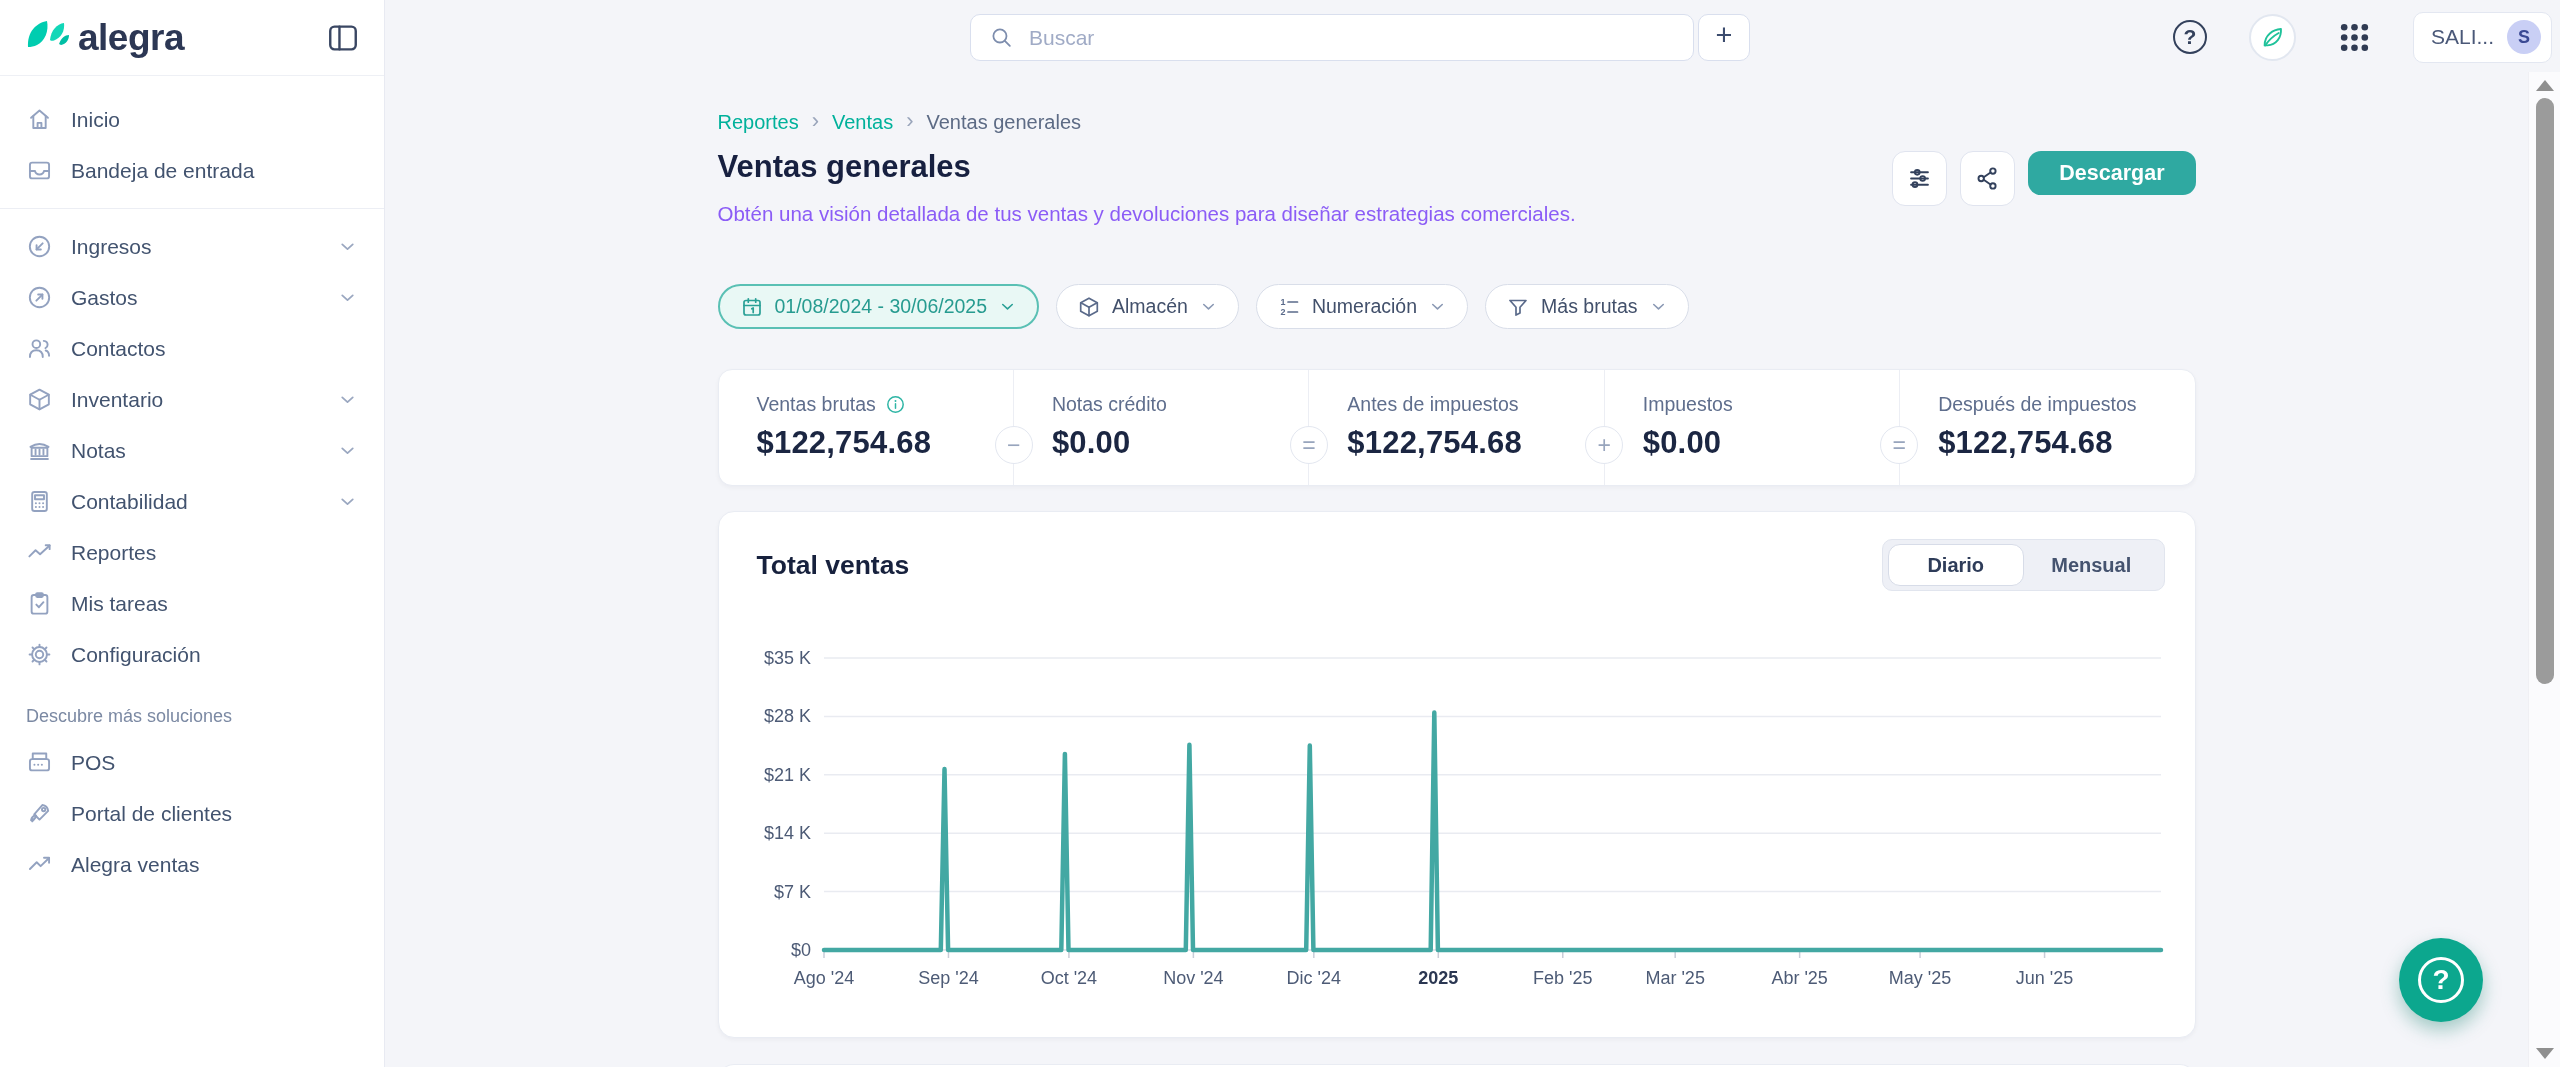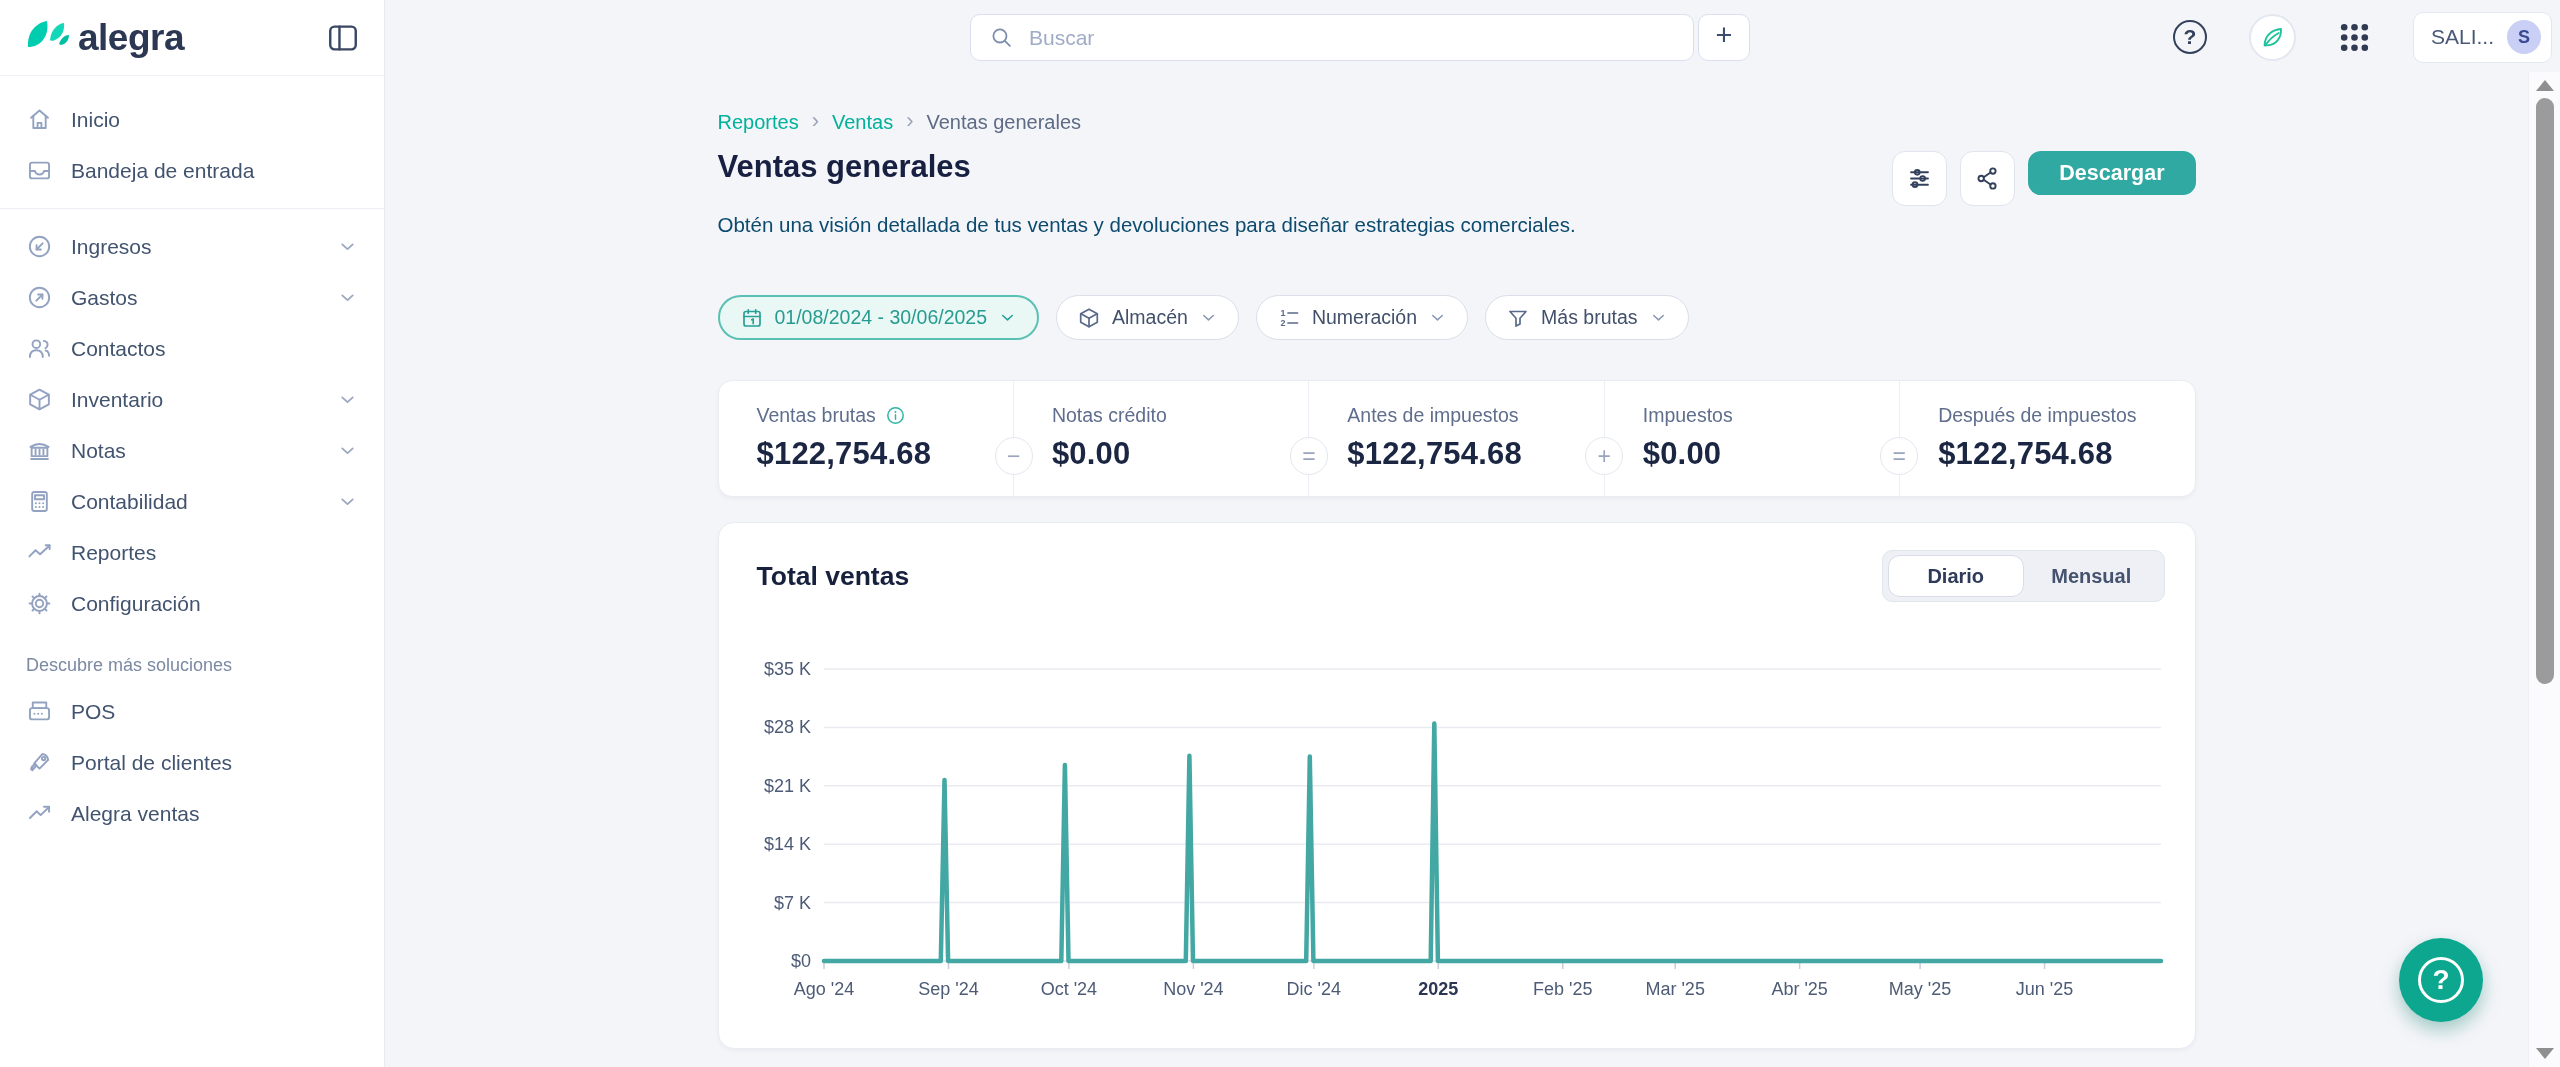--- a/index.html
+++ b/index.html
@@ -43,21 +43,21 @@
   .content { position:absolute; top:74px; left:0; right:32px; bottom:0; overflow:hidden; }
   .content-inner { width:1478px; margin:0 auto; }
 
   .breadcrumb { margin-top:36px; display:flex; align-items:center; gap:13px; font-size:20px; }
   .crumb-link { color:#00b19b; cursor:pointer; }
   .crumb-current { color:#5d6b85; }
   .crumb-sep { color:#9aa5bb; font-size:22px; line-height:1; padding-bottom:3px; }
 
   .title-row { display:flex; justify-content:space-between; align-items:flex-start; margin-top:14px; }
   .page-title { font-size:31px; font-weight:700; color:#172040; }
-  .page-subtitle { margin-top:28px; font-size:20.5px; color:#0c4a6e; }
+  .page-subtitle { margin-top:17px; font-size:20.5px; color:#8b5cf6; }
   .actions { display:flex; gap:13px; margin-top:2px; }
   .icon-btn { width:55px; height:55px; background:#fff; border:1.5px solid #e0e4ef; border-radius:13px; display:flex; align-items:center; justify-content:center; color:#33415c; }
   .icon-btn svg { width:27px; height:27px; }
   .download-btn { height:44px; padding:0 31px; background:#2fa9a1; color:#fff; border-radius:13px; font-size:21.5px; font-weight:600; }
 
   .chips { display:flex; gap:17px; margin-top:58px; }
   .chip { height:45px; border-radius:23px; border:1.5px solid #d9dee9; background:#fff; display:flex; align-items:center; gap:11px; padding:0 20px; font-size:19.5px; color:#42506b; cursor:pointer; }
   .chip .c-ico { width:24px; height:24px; color:#5a6a8a; flex:none; }
   .chip .c-chev { width:19px; height:19px; color:#8b99b4; flex:none; }
   .chip--date { background:#e9f8f5; border:2px solid #5ac0b4; color:#279b90; }
@@ -204,20 +204,28 @@
         <span class="nav-chevron"><svg class="i w2" viewBox="0 0 24 24">
               <polyline points="6,9.5 12,15 18,9.5"></polyline>
             </svg></span>
       </div>
       <div class="nav-item">
         <span class="nav-ico"><svg class="i" viewBox="0 0 24 24">
               <polyline points="3,15.5 8.5,10 12.5,13.5 21,5.8"></polyline>
               <polyline points="17.5,5.5 21,5.5 21,9"></polyline>
             </svg></span>
         <span class="nav-label">Reportes</span>
+      </div>
+      <div class="nav-item">
+        <span class="nav-ico"><svg class="i" viewBox="0 0 24 24">
+              <rect x="5" y="4.5" width="14" height="16.5" rx="2"></rect>
+              <rect x="9" y="2.8" width="6" height="3.4" rx="1"></rect>
+              <path d="M9.2 13 l2.3 2.3 l4 -4.5"></path>
+            </svg></span>
+        <span class="nav-label">Mis tareas</span>
       </div>
       <div class="nav-item">
         <span class="nav-ico"><svg class="i" viewBox="0 0 24 24">
               <circle cx="12" cy="12" r="3.3"></circle>
               <circle cx="12" cy="12" r="6.6"></circle>
               <path d="M12 3.2 V5.4 M12 18.6 V20.8 M3.2 12 H5.4 M18.6 12 H20.8 M5.8 5.8 L7.4 7.4 M16.6 16.6 L18.2 18.2 M18.2 5.8 L16.6 7.4 M7.4 16.6 L5.8 18.2"></path>
             </svg></span>
         <span class="nav-label">Configuración</span>
       </div>
 

